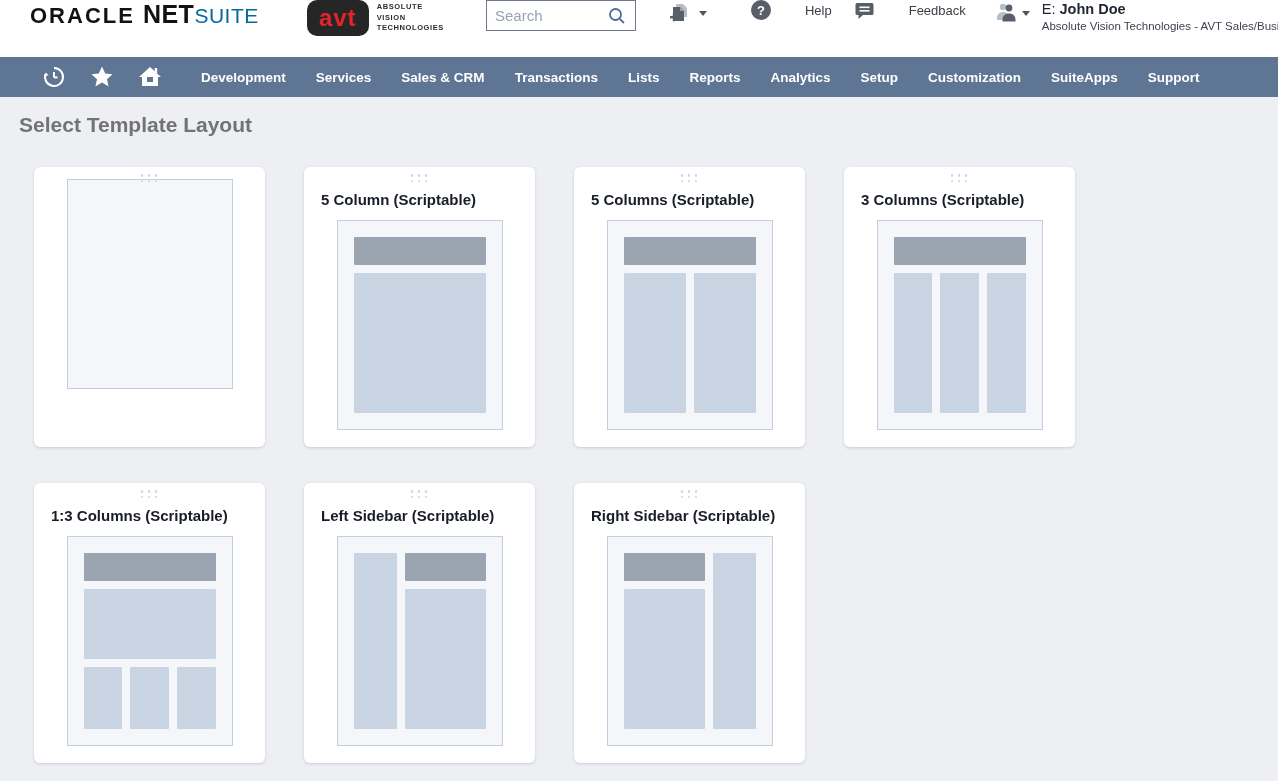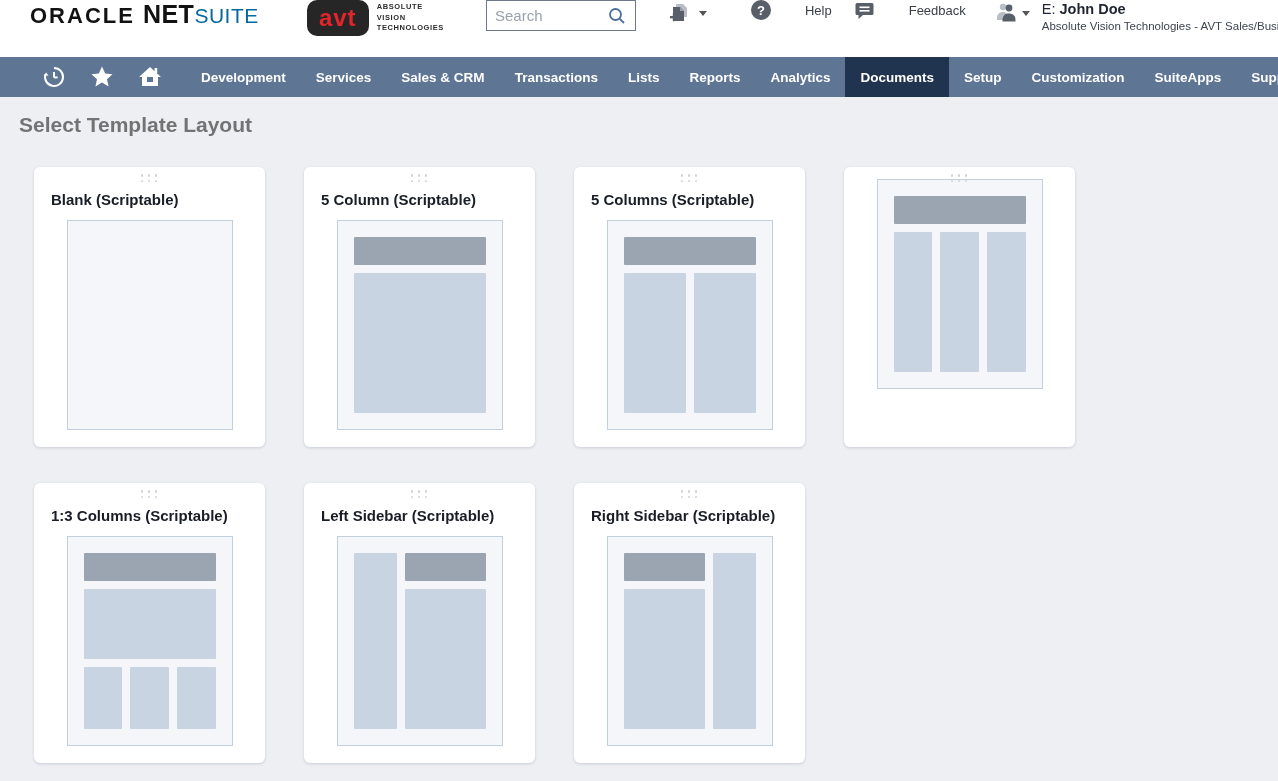--- a/index.html
+++ b/index.html
@@ -174,41 +174,39 @@
     </span>
   </div>
   <div class="nav-items">
       <div class="nav-item">Development</div>
       <div class="nav-item">Services</div>
       <div class="nav-item">Sales &amp; CRM</div>
       <div class="nav-item">Transactions</div>
       <div class="nav-item">Lists</div>
       <div class="nav-item">Reports</div>
       <div class="nav-item">Analytics</div>
-      <div class="nav-item active">Documents</div>
       <div class="nav-item">Setup</div>
       <div class="nav-item">Customization</div>
       <div class="nav-item">SuiteApps</div>
       <div class="nav-item">Support</div>
     </div>
 </div>
 
 <div class="page-title">Select Template Layout</div>
 
 <div class="grid">
   <div class="card">
     <div class="dots">
       <span></span>
         <span></span>
         <span></span>
         <span></span>
         <span></span>
         <span></span>
     </div>
-    <div class="card-title">Blank (Scriptable)</div>
     <div class="preview"></div>
   </div>
 
   <div class="card">
     <div class="dots">
       <span></span>
         <span></span>
         <span></span>
         <span></span>
         <span></span>
@@ -242,20 +240,21 @@
 
   <div class="card">
     <div class="dots">
       <span></span>
         <span></span>
         <span></span>
         <span></span>
         <span></span>
         <span></span>
     </div>
+    <div class="card-title">3 Columns (Scriptable)</div>
     <div class="preview">
         <div class="blk hdr" style=""></div>
         <div class="prow" style="flex:1;">
           <div class="blk cnt" style="flex:1;"></div>
           <div class="blk cnt" style="flex:1;"></div>
           <div class="blk cnt" style="flex:1;"></div>
         </div>
       </div>
   </div>
 

